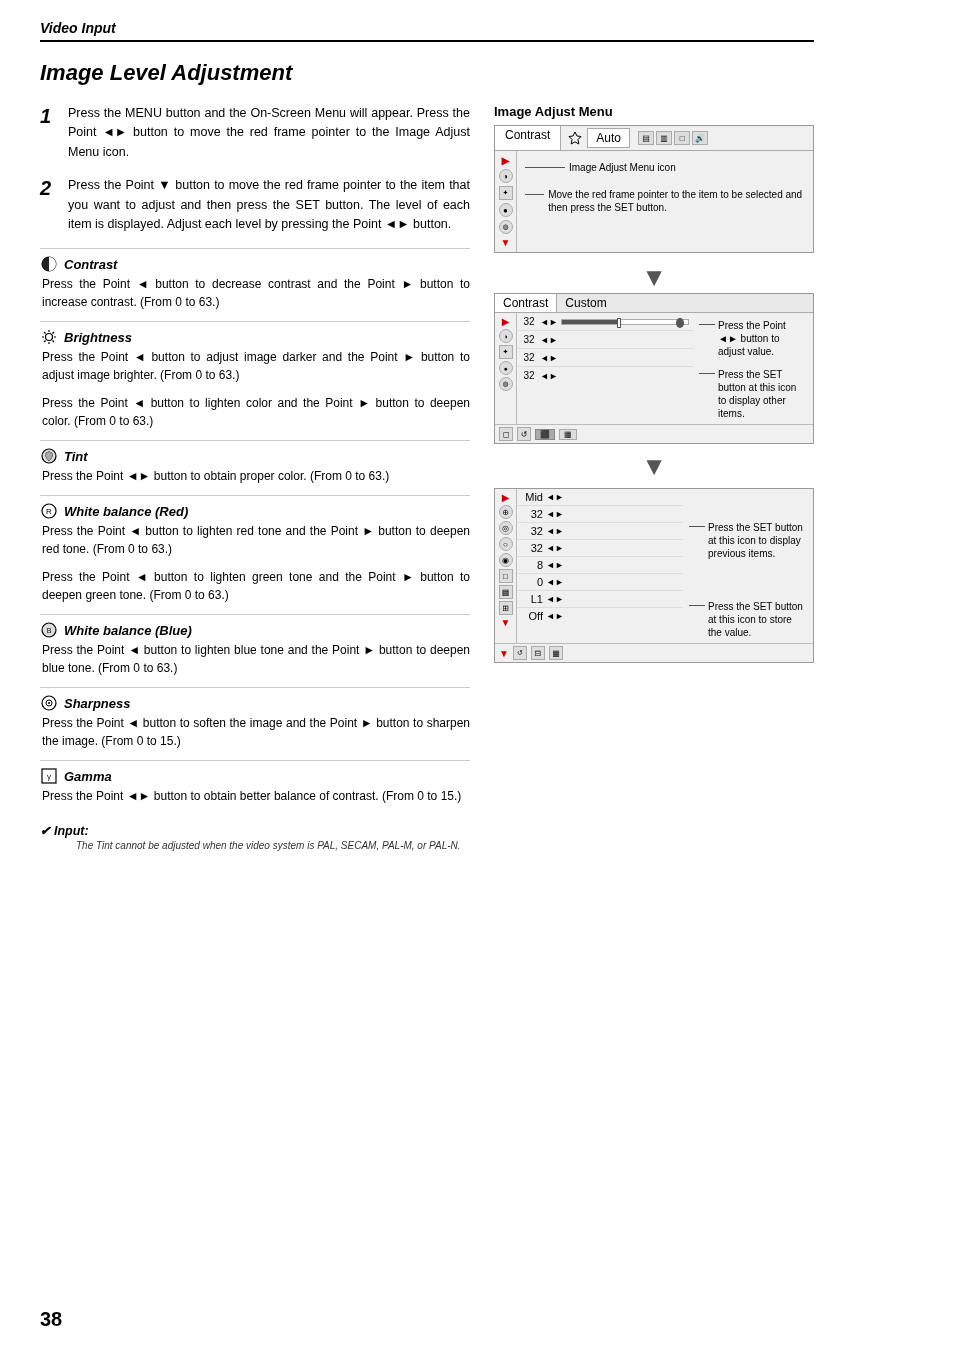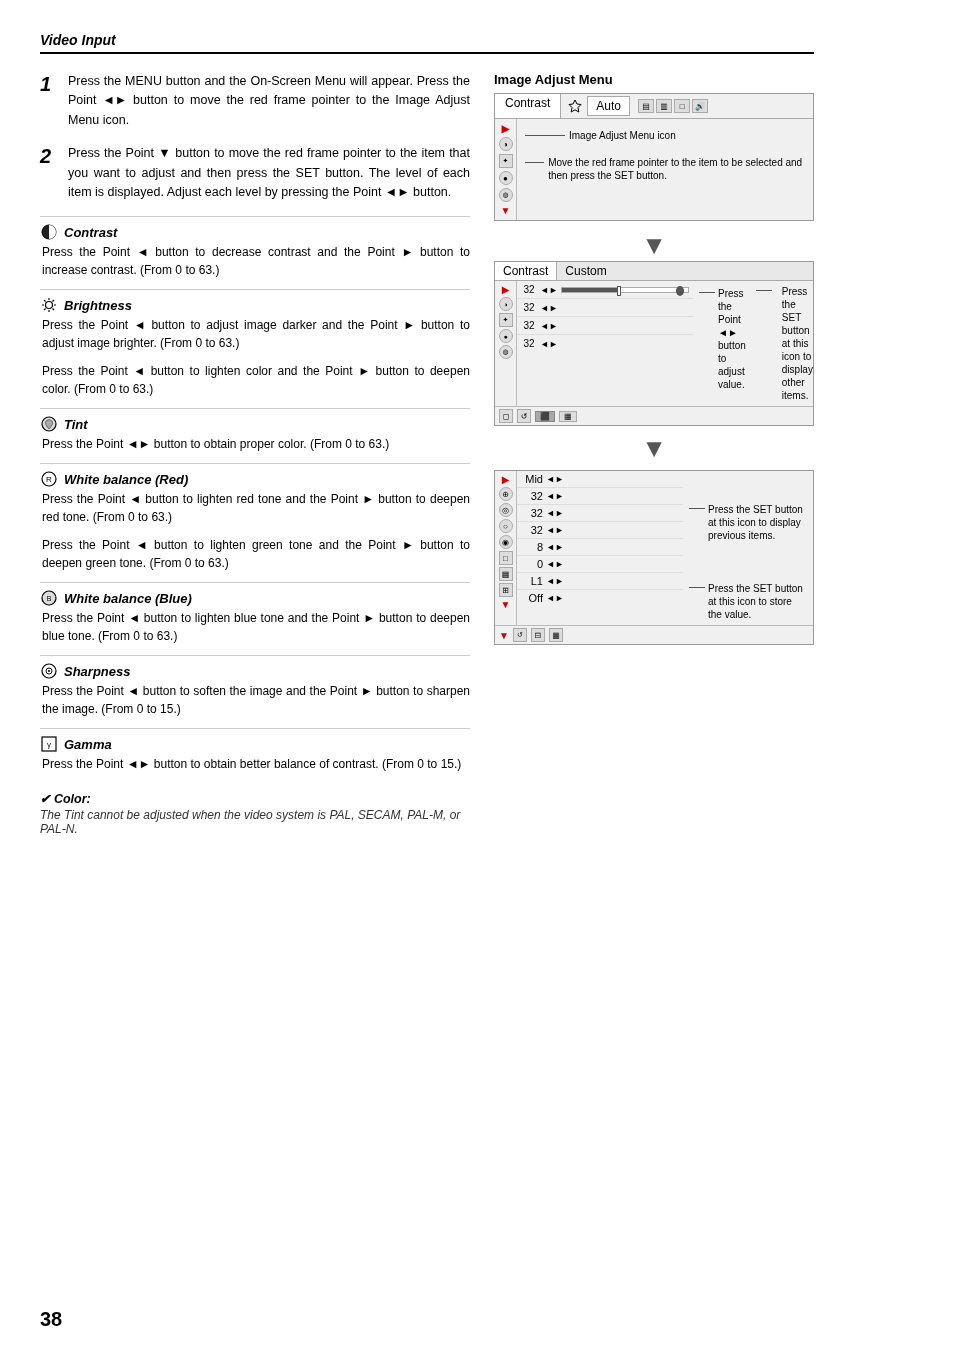--- a/index.html
+++ b/index.html
@@ -8,21 +8,21 @@
       font-family: Arial, sans-serif;
       font-size: 13px;
       color: #000;
       width: 954px;
       min-height: 1351px;
       position: relative;
     }
     .page {
       width: 854px;
       min-height: 1351px;
-      padding: 32px 40px 40px 40px;
+      padding: 20px 40px 40px 40px;
       position: relative;
     }
     .header-bar {
       border-bottom: 2px solid #000;
       padding-bottom: 4px;
       margin-bottom: 18px;
     }
     .header-bar span {
       font-style: italic;
       font-weight: bold;
@@ -98,22 +98,23 @@
       margin-top: 18px;
     }
     .note-title {
       font-style: italic;
       font-weight: bold;
       font-size: 12.5px;
       margin-bottom: 2px;
     }
     .note-body {
       font-style: italic;
-      font-size: 12px;
+      font-size: 10px;
       color: #333;
+      margin-left: 36px;
     }
     .page-number {
       position: absolute;
       bottom: 20px;
       left: 40px;
       font-size: 20px;
       font-weight: bold;
     }
     
     .right-title {
@@ -139,20 +140,21 @@
   </style>
 </head>
 <body>
 
 <div class="page">
 
   <div class="header-bar">
     <span>Video Input</span>
   </div>
 
+  <div class="page-title">Image Level Adjustment</div>
 
   <div class="two-col">
 
     <div class="left-col">
 
       <div class="step">
         <div class="step-num">1</div>
         <div class="step-text">Press the MENU button and the On-Screen Menu will appear.  Press the Point ◄► button to move the red frame pointer to the Image Adjust Menu icon.</div>
       </div>
 
@@ -263,21 +265,21 @@
                 <rect x="1" y="1" width="14" height="14" fill="none" stroke="#000" stroke-width="1.2"></rect>
                 <text x="8" y="11" text-anchor="middle" font-size="8" fill="#000">γ</text>
               </svg>
           </div>
           <div class="section-title">Gamma</div>
         </div>
         <div class="section-body">Press the Point ◄► button to obtain better balance of contrast. (From 0 to 15.)</div>
       </div>
 
       <div class="note-section">
-        <div class="note-title">✔ Color:</div>
+        <div class="note-title">✔ Input:</div>
         <div class="note-body">The Tint cannot be adjusted when the video system is PAL, SECAM, PAL-M, or PAL-N.</div>
       </div>
 
     </div>
 
     <div class="right-col">
       <div class="right-title">Image Adjust Menu</div>
 
       <div class="menu-box">
         <div style="display:flex; align-items:stretch; border-bottom:1px solid #aaa;">
@@ -354,26 +356,26 @@
             </div>
             <div style="display:flex;align-items:center;padding:3px 4px;gap:3px;font-size:11px;border-bottom:1px solid #ddd;">
               <span style="font-size:10px; width:16px; text-align:center;">32</span>
               <span style="font-size:9px;">◄►</span>
             </div>
             <div style="display:flex;align-items:center;padding:3px 4px;gap:3px;font-size:11px;">
               <span style="font-size:10px; width:16px; text-align:center;">32</span>
               <span style="font-size:9px;">◄►</span>
             </div>
           </div>
-          <div style="width:120px; padding:4px 6px; font-size:10px; display:flex; flex-direction:row; gap:10px;">
+          <div style="width:120px; padding:4px 6px; font-size:10px; display:flex; flex-direction:column; gap:10px;">
             <div style="display:flex;align-items:flex-start;gap:3px;margin-top:2px;">
               <div style="width:16px;border-bottom:1px solid #555;margin-top:5px;flex-shrink:0;"></div>
               <div style="font-size:10px;line-height:1.3;">Press the Point ◄► button to adjust value.</div>
             </div>
-            <div style="display:flex;align-items:flex-start;gap:10px;">
+            <div style="display:flex;align-items:flex-start;gap:3px;">
               <div style="width:16px;border-bottom:1px solid #555;margin-top:5px;flex-shrink:0;"></div>
               <div style="font-size:10px;line-height:1.3;">Press the SET button at this icon to display other items.</div>
             </div>
           </div>
         </div>
 
         <div style="display:flex;align-items:center;padding:2px 4px;border-top:1px solid #bbb;gap:4px;background:#f0f0f0;">
           <div style="width:14px;height:14px;background:#ddd;border:1px solid #aaa;font-size:8px;display:flex;align-items:center;justify-content:center;">◻</div>
           <div style="width:14px;height:14px;background:#ddd;border:1px solid #aaa;font-size:8px;display:flex;align-items:center;justify-content:center;">↺</div>
           <div style="font-size:8px;background:#aaa;border:1px solid #888;padding:0 4px;">⬛</div>

